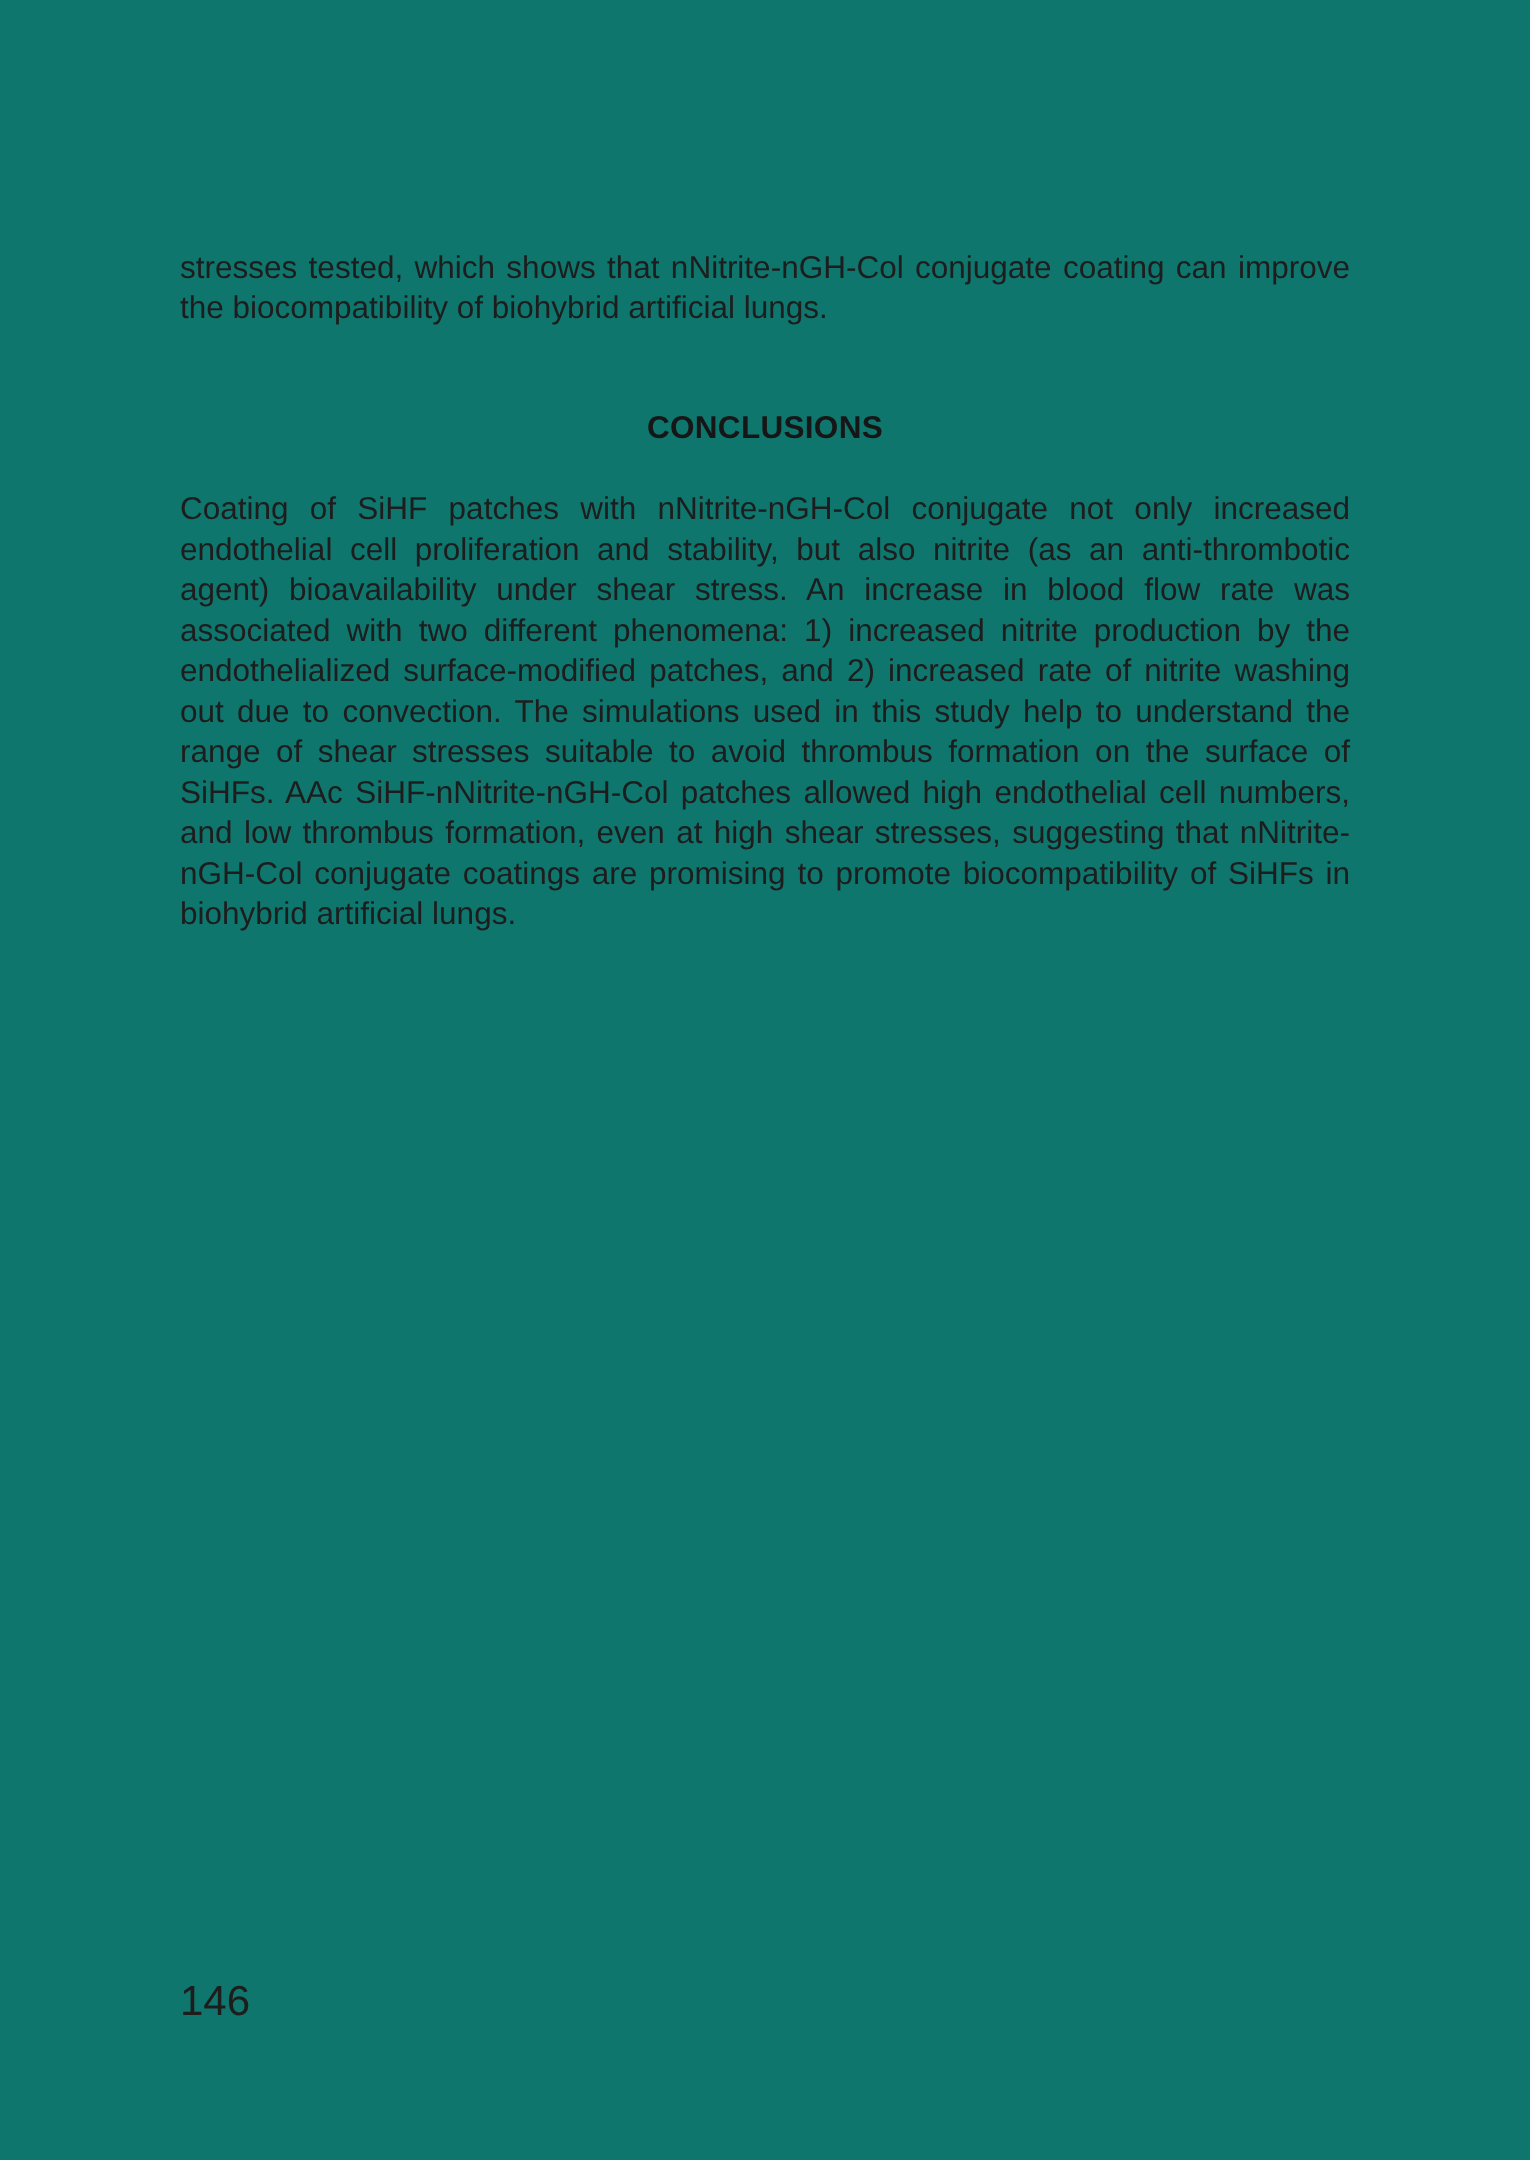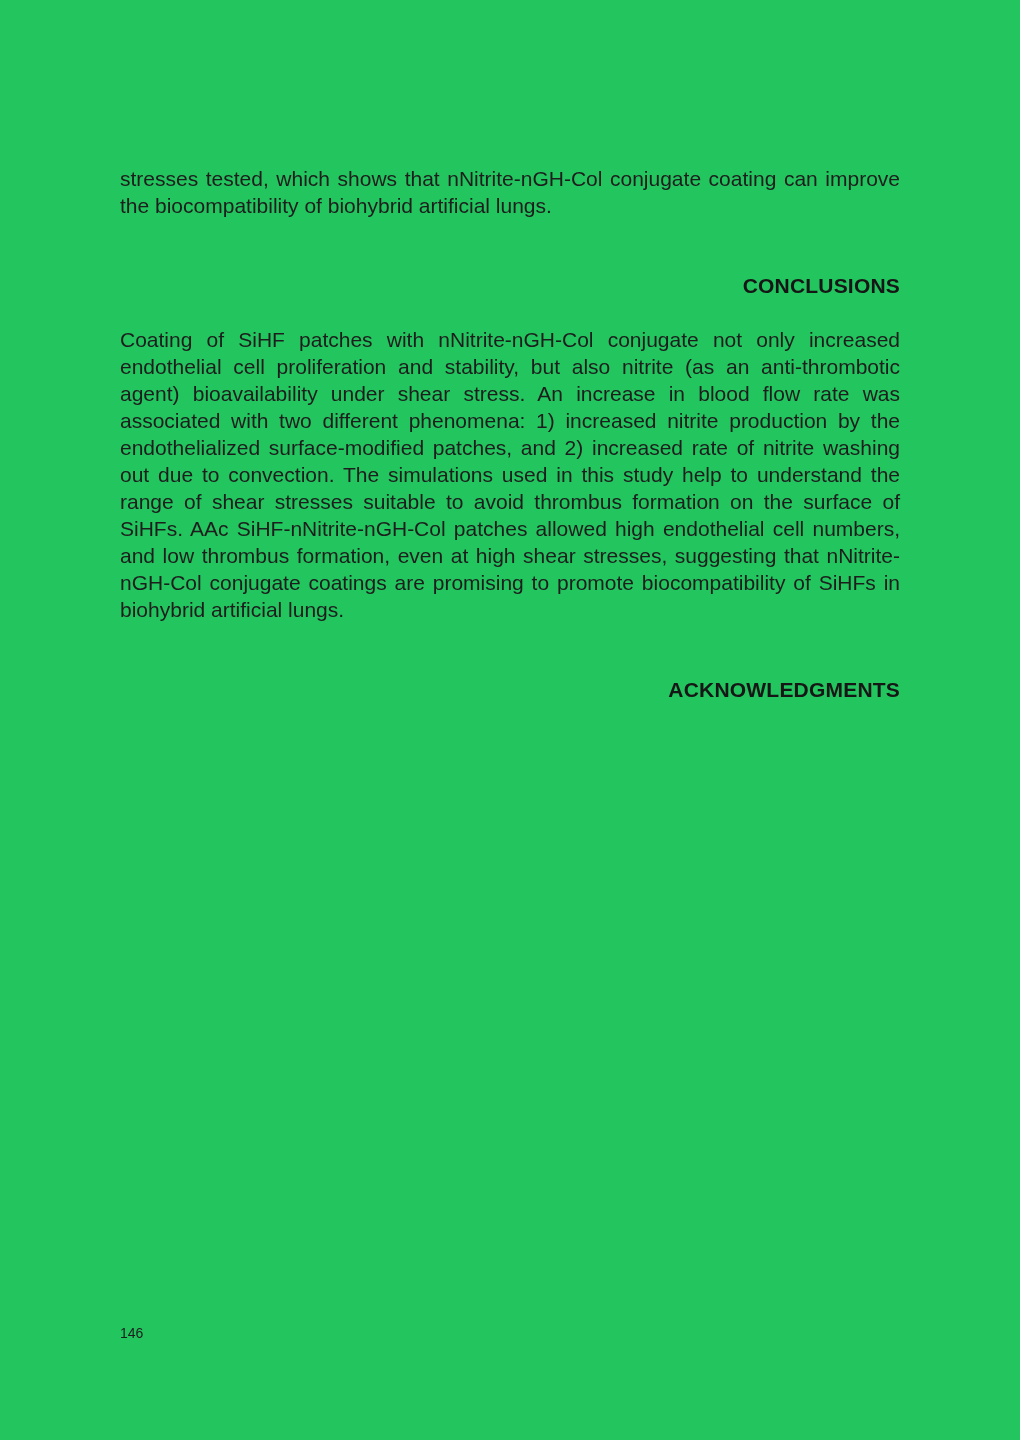--- a/index.html
+++ b/index.html
@@ -9,21 +9,21 @@
     height: 1440px;
     background: #ffffff;
     font-family: "Liberation Sans", "DejaVu Sans", sans-serif;
     color: #1d1d1d;
   }
 
   .page {
     position: relative;
     width: 1020px;
     height: 1440px;
-    background: #22c55e;
+    background: #0f766e;
     overflow: hidden;
   }
 
   .content {
     position: absolute;
     top: 165px;
     left: 120px;
     width: 780px;
   }
 
@@ -35,47 +35,46 @@
   }
 
   .section-heading {
     font-size: 21px;
     line-height: 27px;
     font-weight: bold;
     letter-spacing: 0.2px;
     color: #161616;
     margin-top: 53px;
     margin-bottom: 27px;
-    text-align: right;
+    text-align: center;
   }
 
   .para-after-heading {
     margin-top: 12px;
   }
 
   .page-number {
     position: absolute;
     left: 120px;
     top: 1320px;
-    font-size: 14px;
+    font-size: 28px;
     line-height: 27px;
     color: #1d1d1d;
   }
 </style>
 </head>
 <body>
 
 <div class="page">
   <div class="content">
 
     <p class="body-para">stresses tested, which shows that nNitrite-nGH-Col conjugate coating can improve the biocompatibility of biohybrid artificial lungs.</p>
 
     <h2 class="section-heading">CONCLUSIONS</h2>
 
     <p class="body-para para-after-heading">Coating of SiHF patches with nNitrite-nGH-Col conjugate not only increased endothelial cell proliferation and stability, but also nitrite (as an anti-thrombotic agent) bioavailability under shear stress. An increase in blood flow rate was associated with two different phenomena: 1) increased nitrite production by the endothelialized surface-modified patches, and 2) increased rate of nitrite washing out due to convection. The simulations used in this study help to understand the range of shear stresses suitable to avoid thrombus formation on the surface of SiHFs. AAc SiHF-nNitrite-nGH-Col patches allowed high endothelial cell numbers, and low thrombus formation, even at high shear stresses, suggesting that nNitrite-nGH-Col conjugate coatings are promising to promote biocompatibility of SiHFs in biohybrid artificial lungs.</p>
 
-    <h2 class="section-heading">ACKNOWLEDGMENTS</h2>
 
 
   </div>
 
   <div class="page-number">146</div>
 </div>
 
 </body></html>

